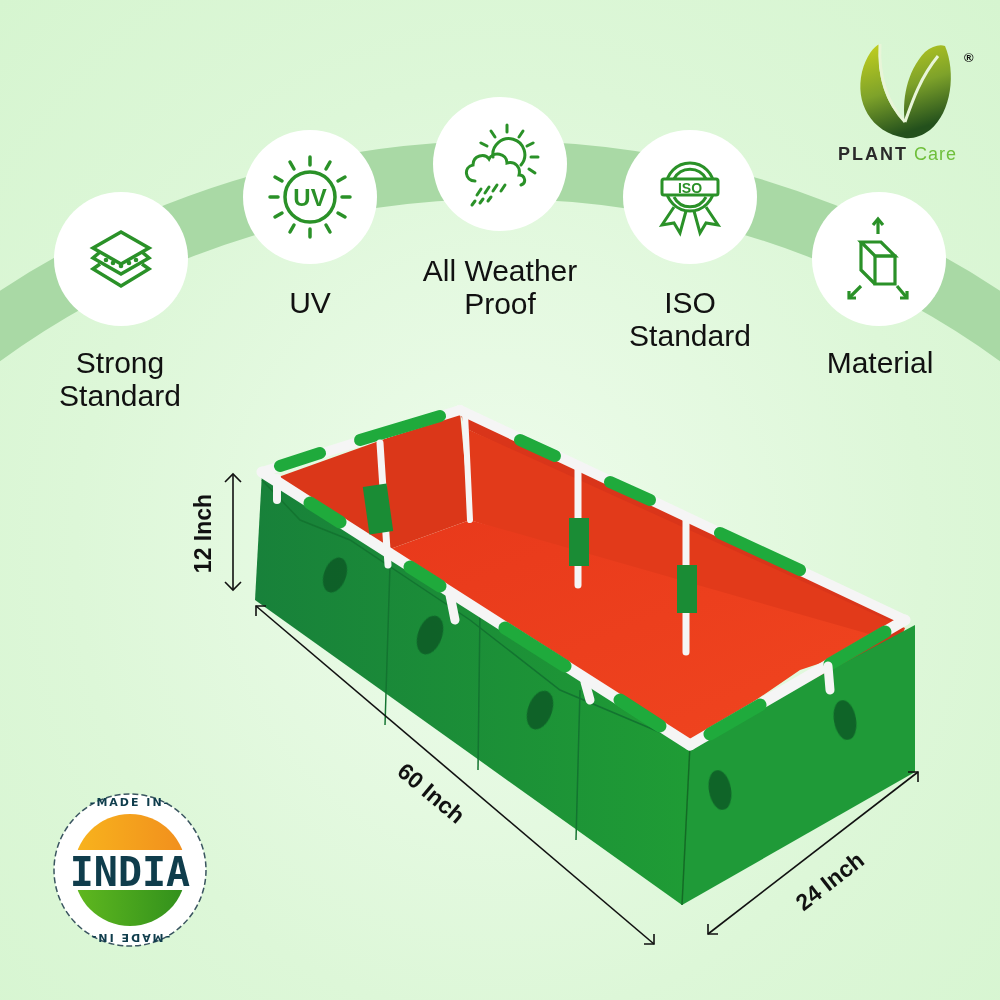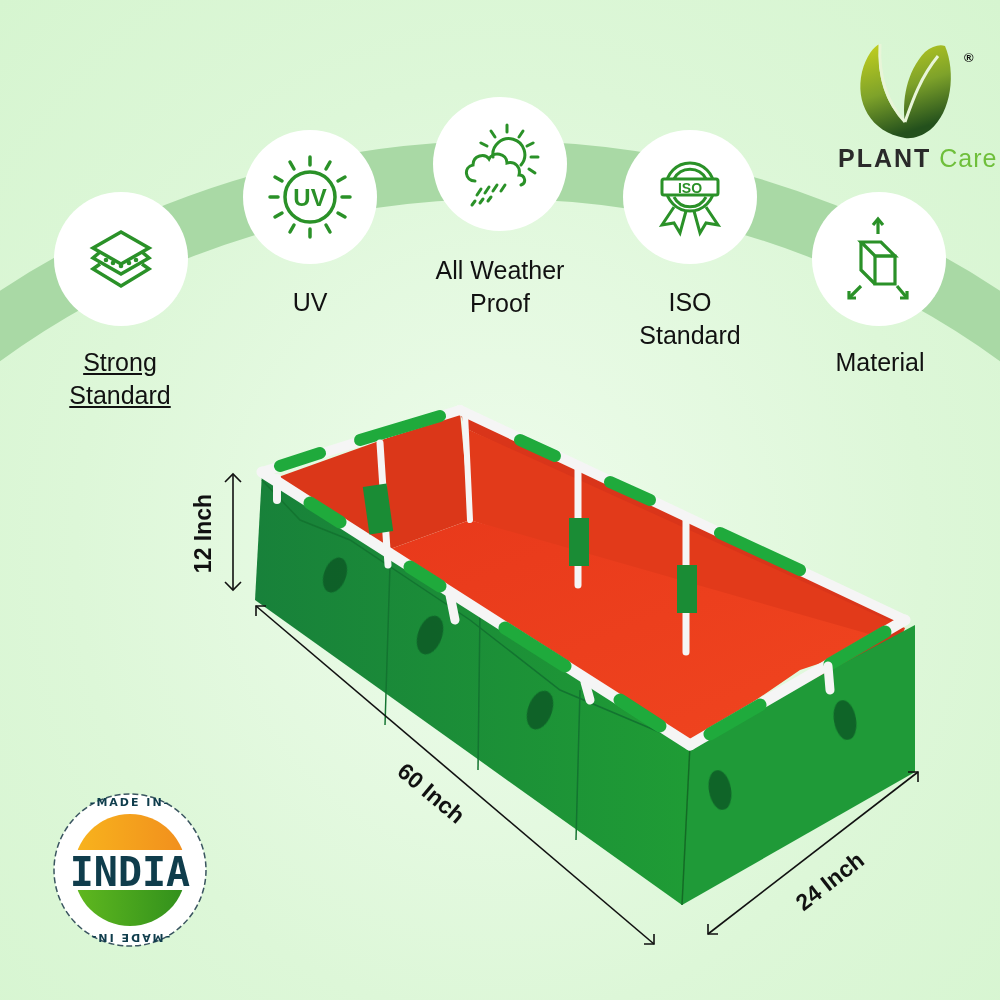--- a/index.html
+++ b/index.html
@@ -3,23 +3,23 @@
 <meta charset="utf-8">
 <style>
   html, body { margin:0; padding:0; }
   body { width:1000px; height:1000px; overflow:hidden; position:relative;
     font-family: "Liberation Sans", "DejaVu Sans", sans-serif;
     background: radial-gradient(ellipse at 50% 55%, #eefcec 0%, #ddf7d8 60%, #d6f5d0 100%); }
   .abs { position:absolute; }
   svg.layer { position:absolute; left:0; top:0; }
   .badge { position:absolute; border-radius:50%; background:#ffffff; display:flex; align-items:center; justify-content:center; }
   .badge svg { display:block; }
-  .label { position:absolute; text-align:center; color:#111; font-size:25px; line-height:33px; width:220px; }
+  .label { position:absolute; text-align:center; color:#111; font-size:30px; line-height:33px; width:220px; }
   .dim-text { position:absolute; font-size:23px; font-weight:bold; color:#111; white-space:nowrap; transform-origin:center center; }
-  .logo-text { position:absolute; font-size:25px; letter-spacing:1px; white-space:nowrap; }
+  .logo-text { position:absolute; font-size:18px; letter-spacing:1px; white-space:nowrap; }
   .logo-text .a { color:#2a2a2a; font-weight:bold; letter-spacing:2px; }
   .logo-text .b { color:#6fbf3b; }
   .reg { position:absolute; font-size:13px; font-weight:bold; color:#111; }
 </style>
 </head>
 <body>
 
 <svg class="layer" width="1000" height="1000">
   <circle cx="500" cy="1050" r="880" fill="none" stroke="#a9d9a5" stroke-width="58"></circle>
 </svg>
@@ -53,21 +53,21 @@
     </g>
     <g fill="#2a9128">
         <circle cx="20" cy="36" r="2.3"></circle>
         <circle cx="27" cy="39" r="2.3"></circle>
         <circle cx="35" cy="42" r="2.3"></circle>
         <circle cx="43" cy="39" r="2.3"></circle>
         <circle cx="50" cy="36" r="2.3"></circle>
       </g>
   </svg>
 </div>
-<div class="label" style="left:10px;top:346px;text-decoration:underline;">
+<div class="label" style="left:10px;top:346px;">
   <div>Strong</div>
   <div>Standard</div>
 </div>
 
 <div class="badge" style="left:243px;top:130px;width:134px;height:134px;">
   <svg width="96" height="96" viewBox="0 0 96 96">
     <circle cx="48" cy="48" r="25" fill="none" stroke="#2a9128" stroke-width="3.5"></circle>
     <text x="48" y="57" text-anchor="middle" font-size="24" font-family="Liberation Sans, sans-serif" fill="#2a9128" font-weight="bold">UV</text>
     <g stroke="#2a9128" stroke-width="3.5" stroke-linecap="round">
       <line x1="48" y1="8" x2="48" y2="16"></line>

